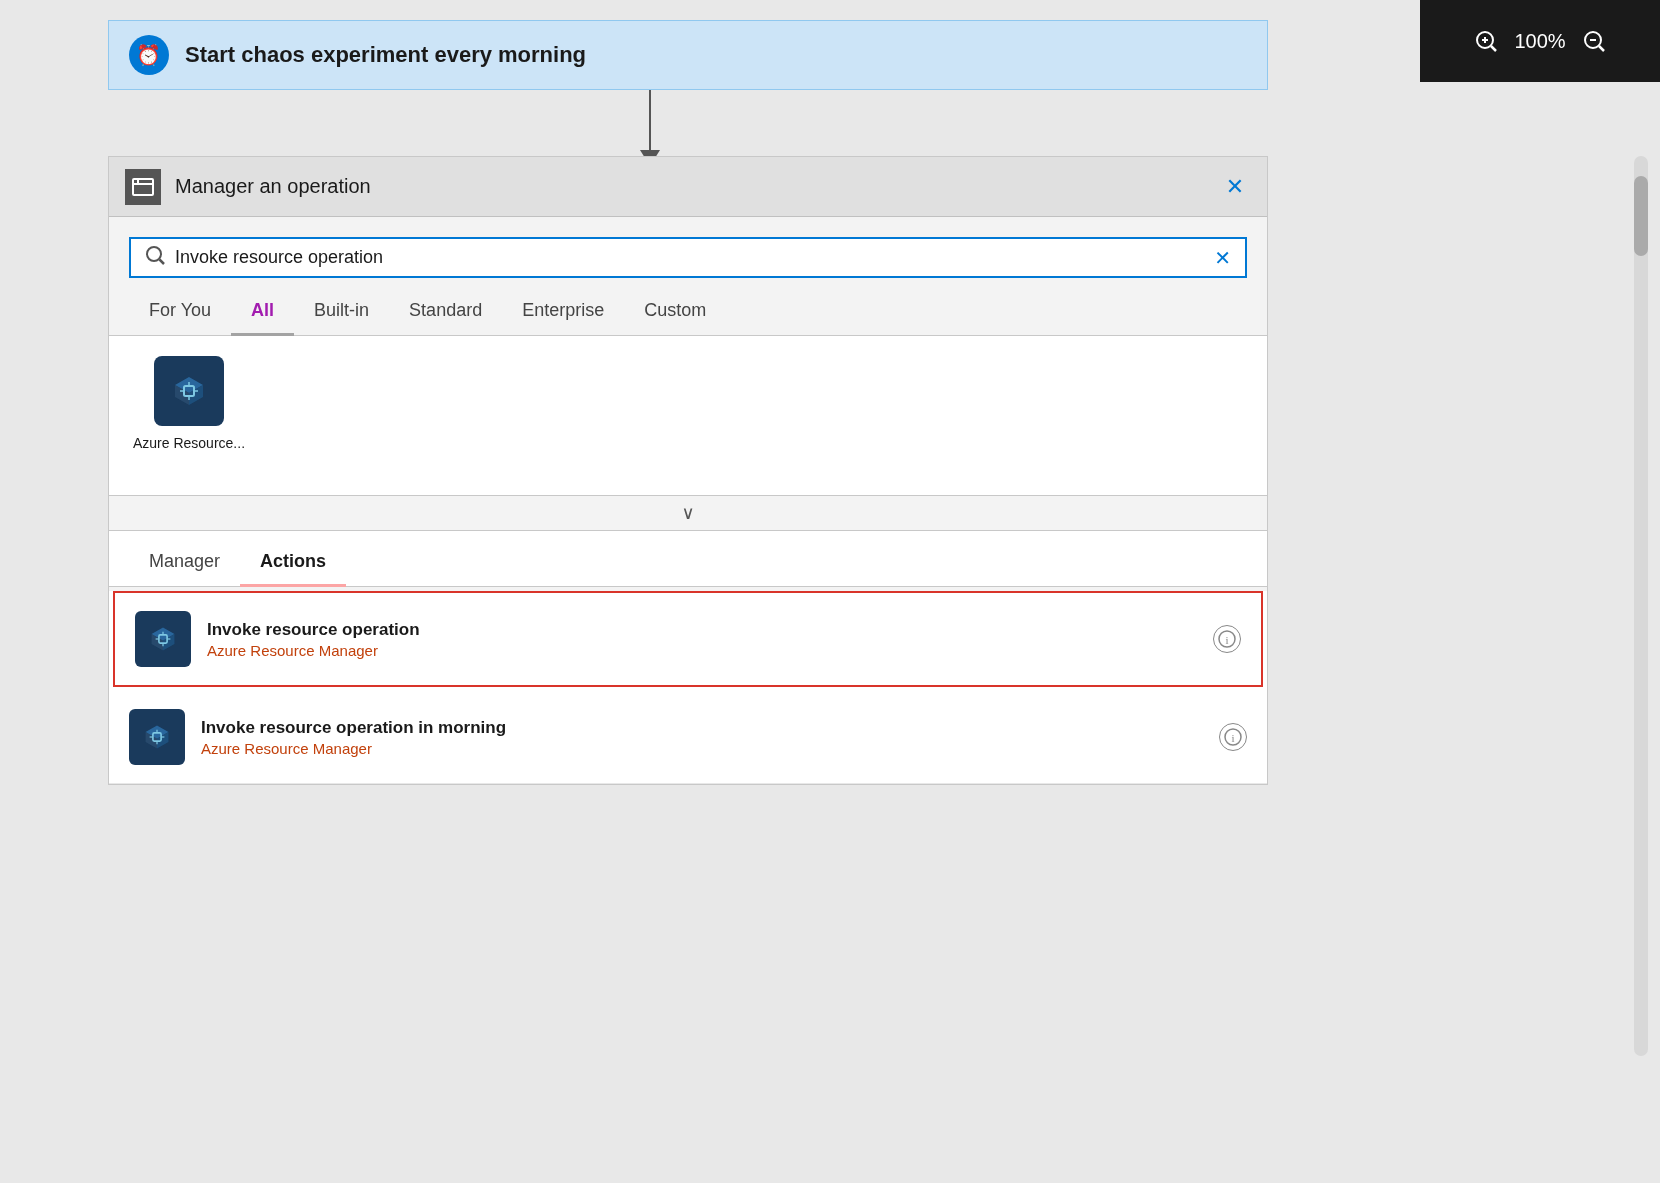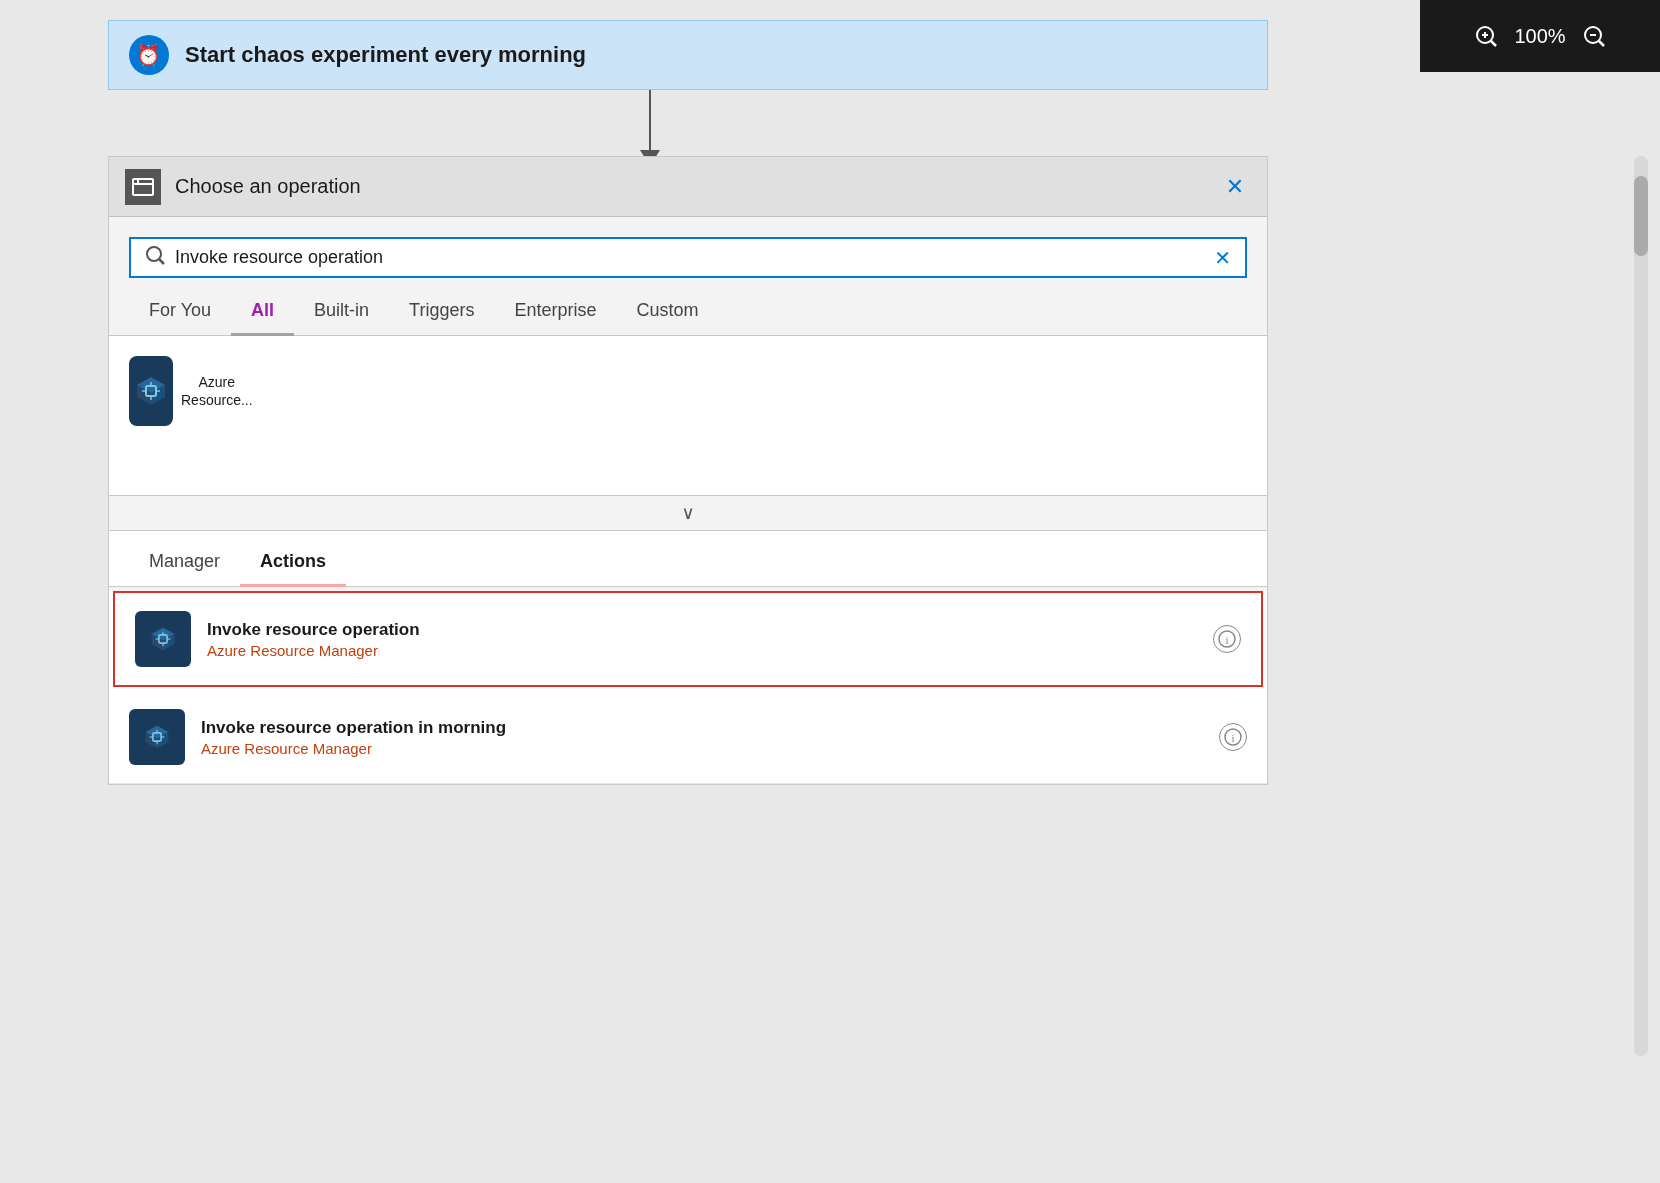--- a/index.html
+++ b/index.html
@@ -43,21 +43,21 @@
       color: #1a1a1a;
       font-weight: 700;
     }
 
     
     .zoom-bar {
       position: absolute;
       top: 0;
       right: 0;
       width: 240px;
-      height: 72px;
+      height: 82px;
       background: #1a1a1a;
       display: flex;
       align-items: center;
       justify-content: center;
       gap: 10px;
       color: white;
     }
     .zoom-btn {
       width: 36px;
       height: 36px;
@@ -203,21 +203,21 @@
     
     .connector-grid {
       background: white;
       margin: 0;
       padding: 20px 20px 16px 20px;
       border-bottom: 1px solid #c8c8c8;
       min-height: 160px;
     }
     .connector-item {
       display: inline-flex;
-      flex-direction: row;
+      flex-direction: column;
       align-items: center;
       width: 120px;
       gap: 8px;
       cursor: pointer;
     }
     .connector-icon-box {
       width: 70px;
       height: 70px;
       background: #1a3a5c;
       border-radius: 8px;
@@ -375,42 +375,42 @@
 <div class="dialog">
 
   <div class="dialog-header">
     <div class="dialog-header-icon">
       <svg width="22" height="18" viewBox="0 0 22 18" fill="none">
         <rect x="1" y="1" width="20" height="16" rx="1" stroke="white" stroke-width="2"></rect>
         <line x1="1" y1="6" x2="21" y2="6" stroke="white" stroke-width="2"></line>
         <line x1="6" y1="1" x2="6" y2="6" stroke="white" stroke-width="2"></line>
       </svg>
     </div>
-    <span class="dialog-header-title">Choose an operation</span>
+    <span class="dialog-header-title">Manager an operation</span>
     <button class="dialog-close-btn">✕</button>
   </div>
 
   <div class="search-area">
     <div class="search-box">
       <span class="search-icon-wrap">
         <svg width="20" height="20" viewBox="0 0 20 20" fill="none">
           <circle cx="9" cy="9" r="7" stroke="#555" stroke-width="2"></circle>
           <line x1="14.5" y1="14.5" x2="19" y2="19" stroke="#555" stroke-width="2.5"></line>
         </svg>
       </span>
       <input class="search-input" type="text" value="Invoke resource operation" style="">
       <button class="search-clear-btn">✕</button>
     </div>
   </div>
 
   <div class="tabs-row" id="tabs-row">
       <div class="tab-item">For You</div>
       <div class="tab-item active">All</div>
       <div class="tab-item">Built-in</div>
-      <div class="tab-item">Triggers</div>
+      <div class="tab-item">Standard</div>
       <div class="tab-item">Enterprise</div>
       <div class="tab-item">Custom</div>
     </div>
 
   <div class="connector-grid">
     <div class="connector-item">
       <div class="connector-icon-box">
         <svg width="44" height="44" viewBox="0 0 44 44" fill="none">
           <polygon points="22,8 36,16 36,28 22,36 8,28 8,16" fill="#1a3a5c"></polygon>
           <polygon points="22,8 36,16 22,24 8,16" fill="#2d6fa8" opacity="0.85"></polygon>

